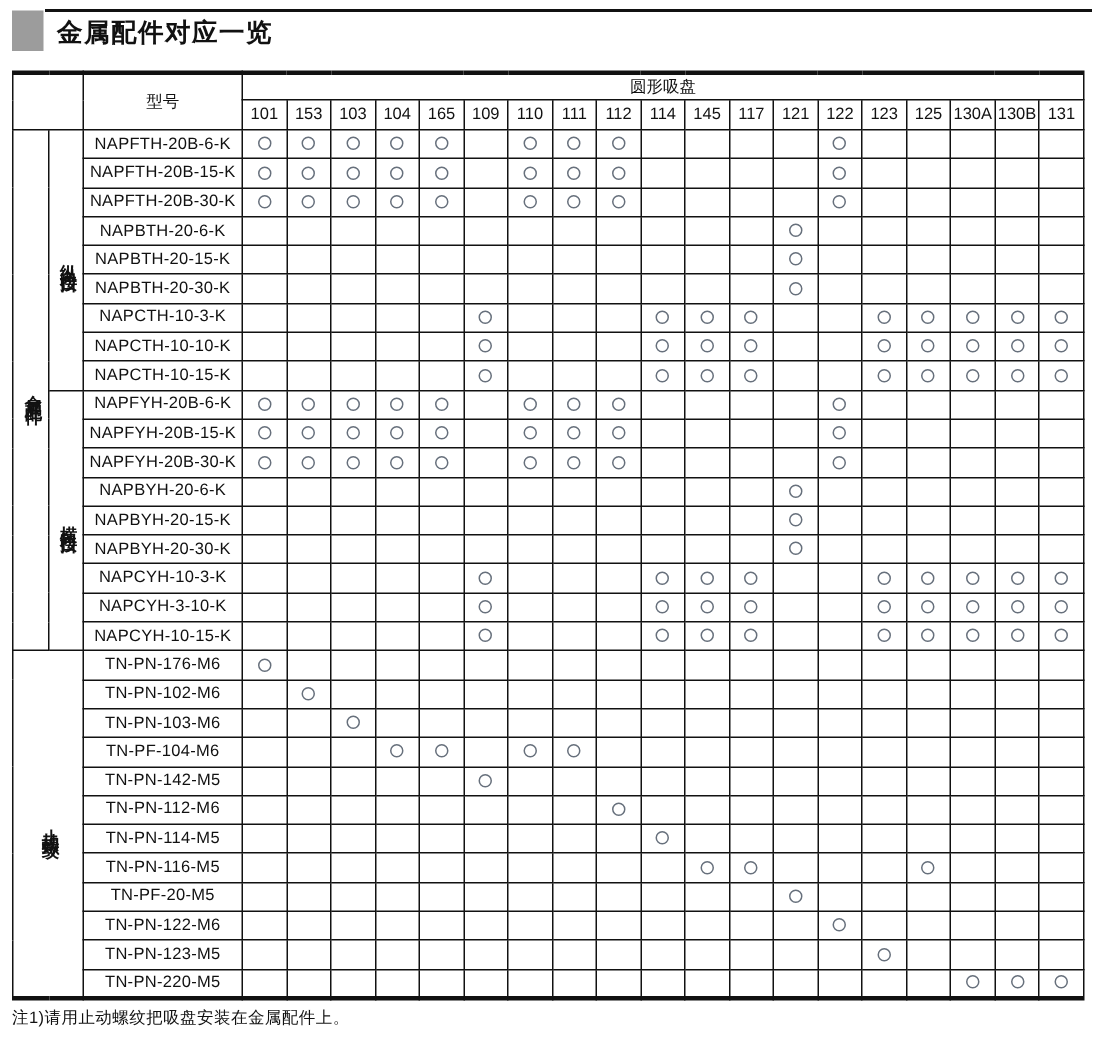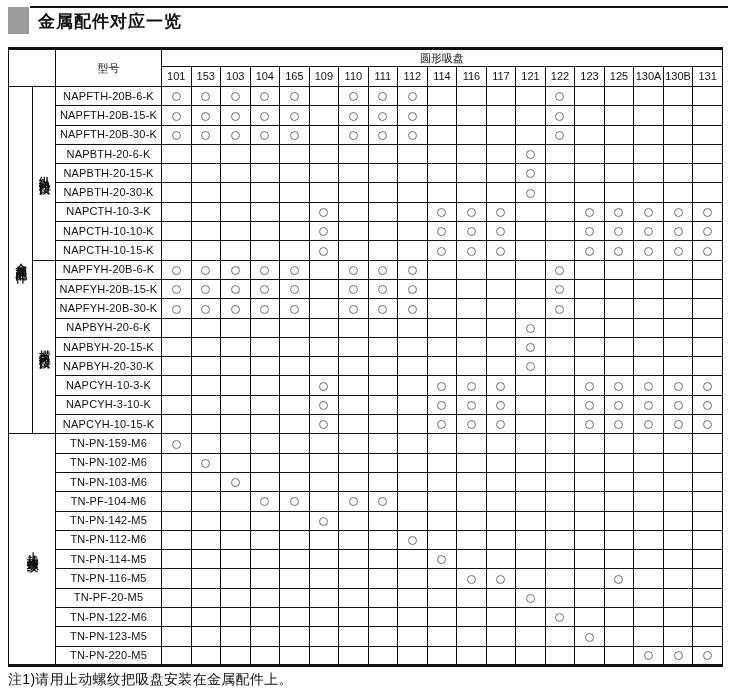--- a/index.html
+++ b/index.html
@@ -11,21 +11,21 @@
   table.compat{position:absolute;top:47px;left:8px;width:714px;border-collapse:collapse;table-layout:fixed;
     border-top:3px solid #111;border-bottom:3px solid #111;}
   table.compat td{border:1px solid #111;text-align:center;vertical-align:middle;padding:0;font-size:11px;line-height:1;overflow:hidden;}
   tr.hdr1{height:18px;}
   tr.hdr2{height:20px;}
   tr.datarow{height:19.3px;}
   td.bold{font-weight:normal;}
   td.model-cell{font-size:11.5px;letter-spacing:0.2px;}
   .v{writing-mode:vertical-rl;text-orientation:upright;font-size:11.5px;font-weight:bold;letter-spacing:3px;margin:0 auto;line-height:1;}
   .circle{display:inline-block;width:9px;height:9px;border:1.2px solid #67707c;border-radius:50%;box-sizing:border-box;vertical-align:middle;}
-  .footnote{position:absolute;top:671px;left:8px;font-size:14px;letter-spacing:0.3px;}
+  .footnote{position:absolute;top:671px;left:8px;font-size:11px;letter-spacing:0.3px;}
 </style>
 </head>
 <body>
 
 <div class="page">
   <div class="title-rule"></div>
   <div class="title-marker"></div>
   <div class="page-title">金属配件对应一览</div>
 
   <table class="compat">
@@ -63,21 +63,21 @@
           <td>101</td>
           <td>153</td>
           <td>103</td>
           <td>104</td>
           <td>165</td>
           <td>109</td>
           <td>110</td>
           <td>111</td>
           <td>112</td>
           <td>114</td>
-          <td>116</td>
+          <td>145</td>
           <td>117</td>
           <td>121</td>
           <td>122</td>
           <td>123</td>
           <td>125</td>
           <td>130A</td>
           <td>130B</td>
           <td>131</td>
         </tr>
         <tr class="datarow">
@@ -482,21 +482,21 @@
           <td><span class="circle"></span></td>
           <td><span class="circle"></span></td>
           <td><span class="circle"></span></td>
           <td><span class="circle"></span></td>
           <td><span class="circle"></span></td>
         </tr>
         <tr class="datarow">
           <td rowspan="12" colspan="2">
             <div class="v">止动螺纹</div>
           </td>
-          <td class="model-cell">TN-PN-159-M6</td>
+          <td class="model-cell">TN-PN-176-M6</td>
           <td><span class="circle"></span></td>
           <td></td>
           <td></td>
           <td></td>
           <td></td>
           <td></td>
           <td></td>
           <td></td>
           <td></td>
           <td></td>

